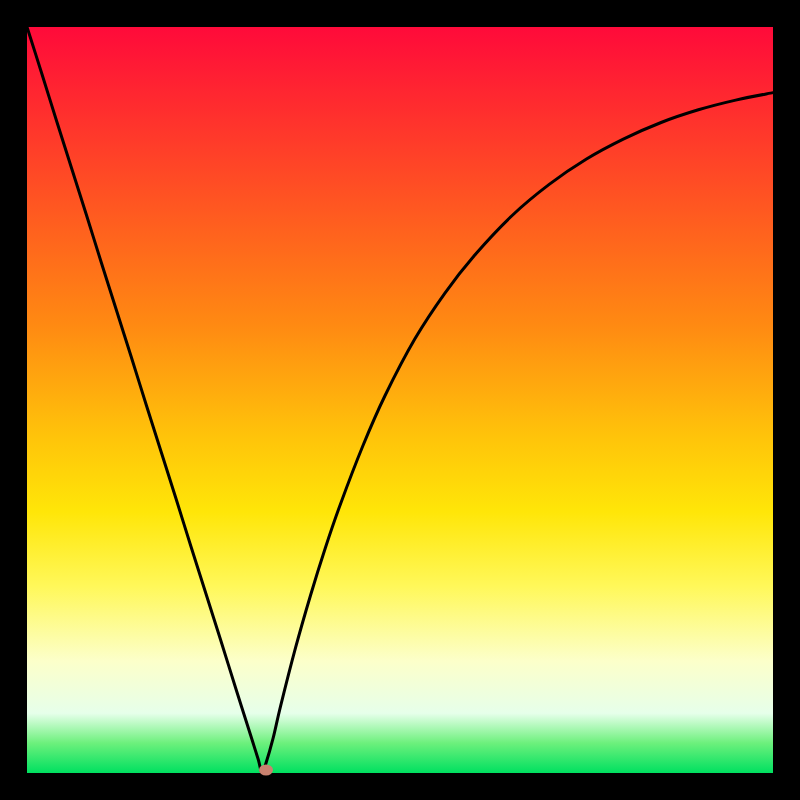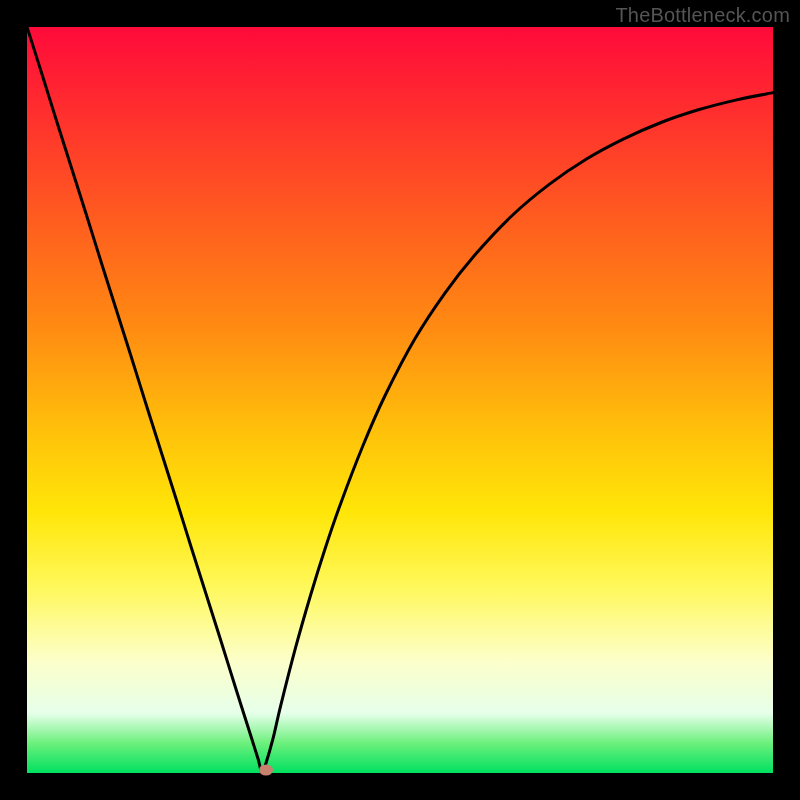--- a/index.html
+++ b/index.html
@@ -68,14 +68,13 @@
 </head>
 <body>
 
 <div class="frame">
   <div class="plot-area">
     <svg class="curve" viewBox="0 0 746 746" preserveAspectRatio="none">
       <path id="curve-path" fill="none" stroke="#000000" stroke-width="3" stroke-linejoin="round" stroke-linecap="round" d="M 0.00 0.00 C 2.39 7.52, 10.15 31.84, 14.92 47.00 C 19.69 62.16, 25.07 79.58, 29.84 94.74 C 34.61 109.90, 39.99 126.70, 44.76 141.74 C 49.53 156.78, 54.91 173.58, 59.68 188.74 C 64.45 203.90, 69.83 221.32, 74.60 236.48 C 79.37 251.64, 84.75 268.44, 89.52 283.48 C 94.29 298.52, 99.67 315.32, 104.44 330.48 C 109.21 345.64, 114.59 363.06, 119.36 378.22 C 124.13 393.38, 129.51 410.18, 134.28 425.22 C 139.05 440.26, 144.43 457.06, 149.20 472.22 C 153.97 487.38, 159.35 504.80, 164.12 519.96 C 168.89 535.12, 174.27 551.92, 179.04 566.96 C 183.81 582.00, 189.19 598.80, 193.96 613.96 C 198.73 629.12, 204.11 646.54, 208.88 661.70 C 213.65 676.86, 220.22 697.36, 223.80 708.70 C 227.38 720.04, 229.47 726.60, 231.26 732.57 C 233.05 738.54, 233.80 745.28, 234.99 746.00 C 236.18 746.72, 236.93 742.66, 238.72 737.05 C 240.51 731.44, 243.79 720.25, 246.18 710.94 C 248.57 701.63, 250.06 693.30, 253.64 678.86 C 257.22 664.42, 263.79 638.34, 268.56 620.67 C 273.33 603.01, 278.71 584.45, 283.48 568.45 C 288.25 552.46, 293.63 535.27, 298.40 520.71 C 303.17 506.15, 307.35 493.67, 313.32 477.44 C 319.29 461.21, 328.54 436.68, 335.70 419.25 C 342.86 401.83, 349.72 385.71, 358.08 368.52 C 366.44 351.34, 378.37 328.18, 387.92 311.83 C 397.47 295.48, 408.21 279.69, 417.76 266.32 C 427.31 252.95, 436.86 240.69, 447.60 228.28 C 458.34 215.86, 472.96 200.08, 484.90 188.74 C 496.84 177.40, 510.26 166.48, 522.20 157.41 C 534.14 148.33, 547.56 139.32, 559.50 132.04 C 571.44 124.76, 584.86 117.75, 596.80 111.90 C 608.74 106.05, 622.16 100.14, 634.10 95.49 C 646.04 90.83, 659.46 86.39, 671.40 82.81 C 683.34 79.23, 696.76 75.85, 708.70 73.11 C 720.64 70.36, 740.03 66.84, 746.00 65.65"></path>
     </svg>
     <div class="marker" id="marker-dot" style="left: 238.72px; top: 743.016px; background: rgb(201, 129, 111);"></div>
   </div>
-  <div class="watermark">TheBottleneck.com</div>
 </div>
 
 </body></html>

